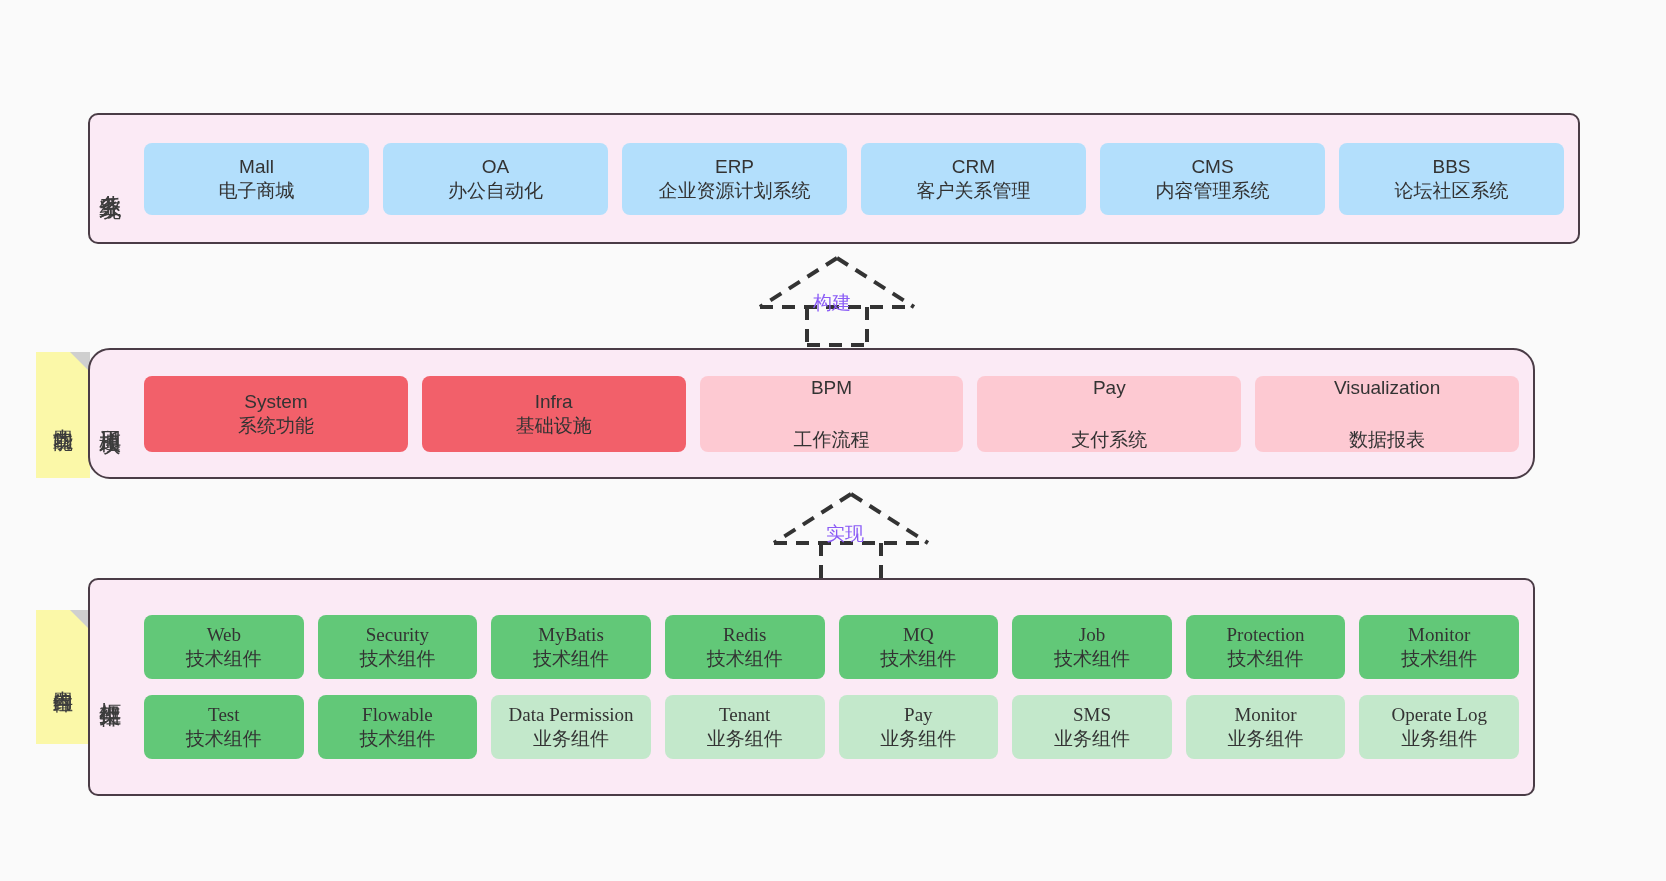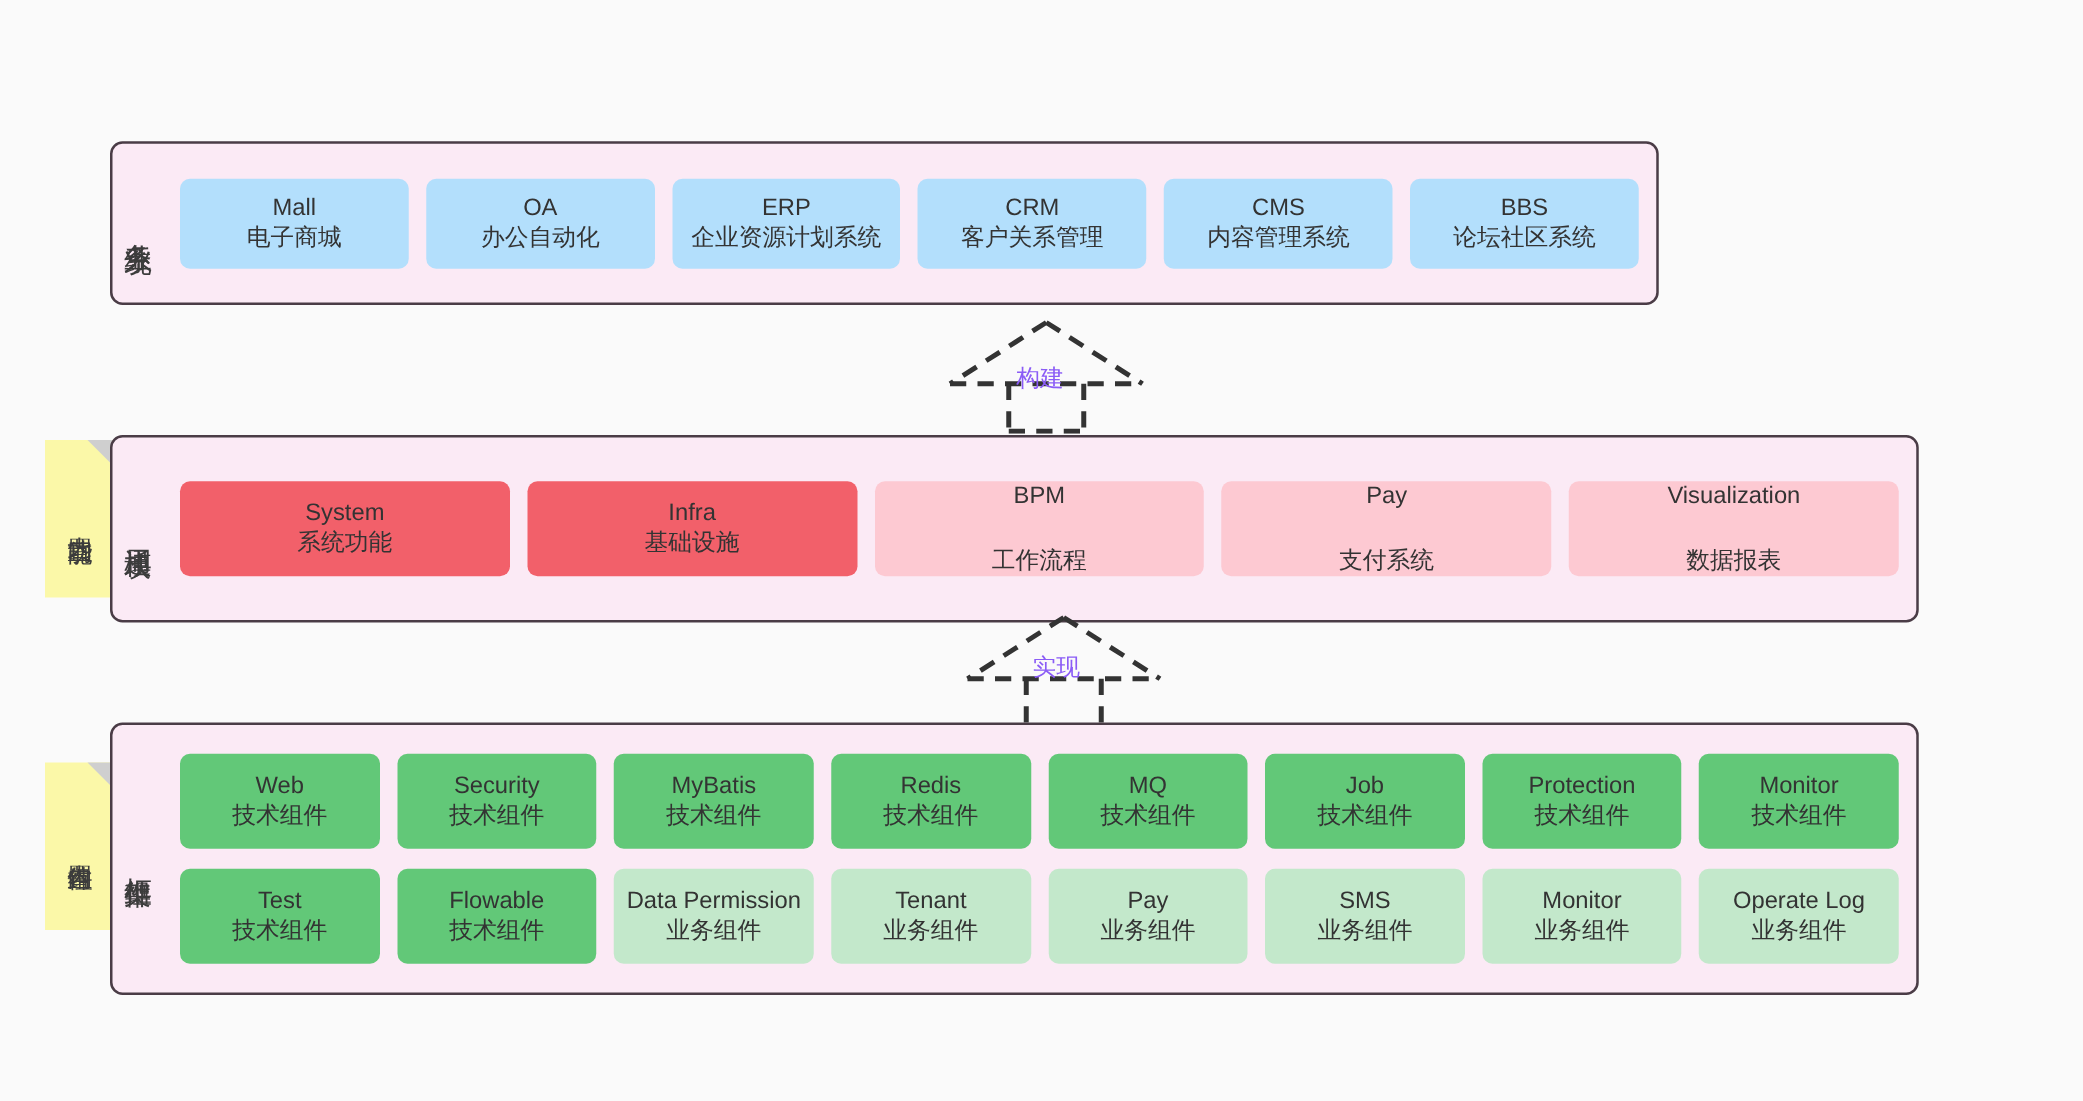--- a/index.html
+++ b/index.html
@@ -82,28 +82,28 @@
   .card .cn { display: block; }
 
   
   .c-blue       { background: #b3dffc; }
   .c-red        { background: #f2606a; }
   .c-pink       { background: #fdc9d2; justify-content: space-between; }
   .c-green      { background: #62c878; }
   .c-lightgreen { background: #c3e8cb; }
 
   
-  #layer-business  { left: 88px;  top: 113px; width: 1239px; height: 131px; }
+  #layer-business  { left: 88px;  top: 113px; width: 1492px; height: 131px; }
   #layer-business  .card-row { height: 72px; }
 
-  #layer-common    { left: 88px;  top: 348px; width: 1447px; height: 150px; }
+  #layer-common    { left: 88px;  top: 348px; width: 1447px; height: 131px; border-radius: 22px; }
   #layer-common    .card-row { height: 76px; }
 
   #layer-framework { left: 88px;  top: 578px; width: 1447px; height: 218px; }
-  #layer-framework .card-row { height: 76px; }
+  #layer-framework .card-row { height: 64px; font-family: Liberation Serif, serif; }
 
   
   .sticky {
     position: absolute;
     width: 54px;
     background: #fbf8a8;
     box-sizing: border-box;
     display: flex;
     align-items: center;
     justify-content: center;

